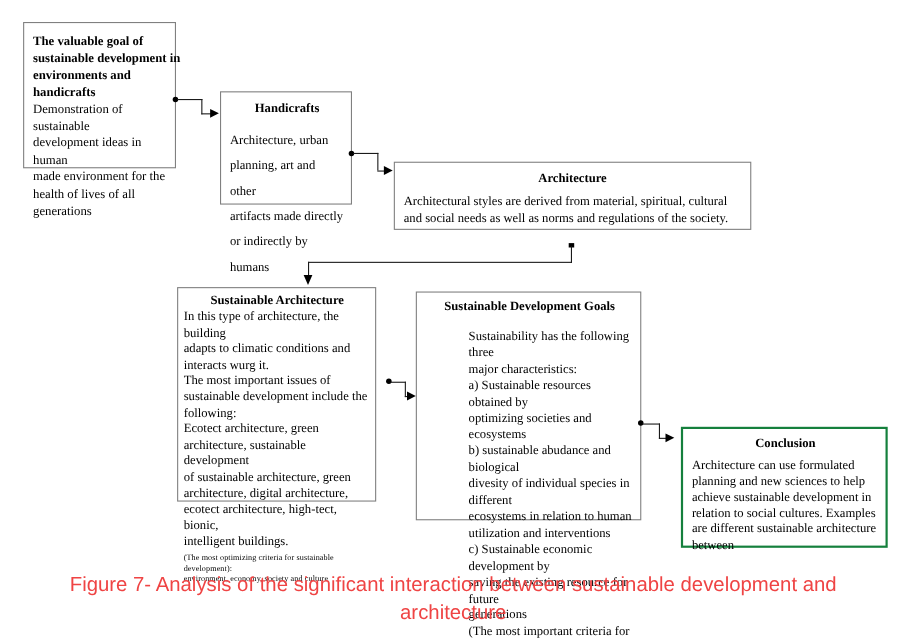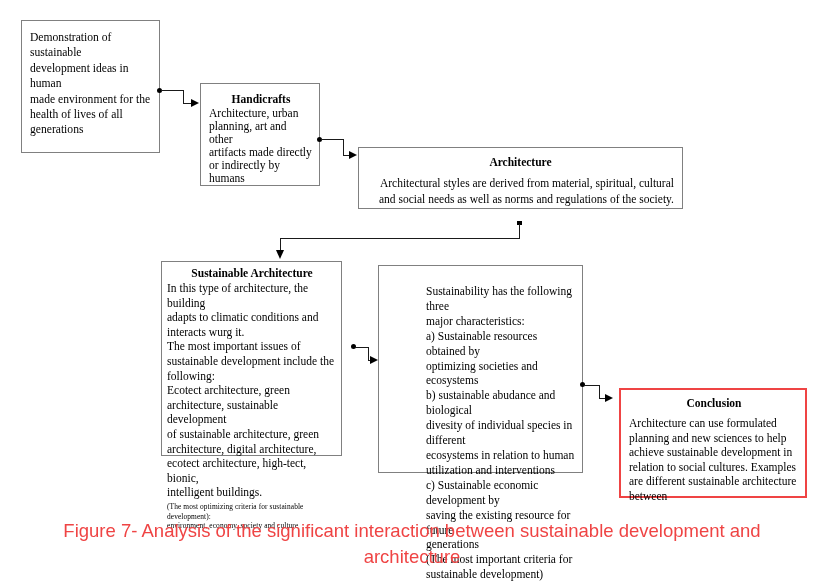--- a/index.html
+++ b/index.html
@@ -18,21 +18,21 @@
 
   
   .box {
     position: absolute;
     box-sizing: border-box;
     background: #ffffff;
     border: 1px solid #808080;
     color: #000000;
   }
   .box.thick {
-    border: 2px solid #ef4444;
+    border: 2px solid #15803d;
   }
   .box-title {
     text-align: center;
     font-weight: bold;
     font-size: 11.5px;
     line-height: 15px;
     white-space: pre;
   }
   .box-body {
     font-weight: normal;
@@ -51,22 +51,22 @@
   
   #box-goal        { left: 21px;  top: 20px;  width: 139px; height: 133px; padding: 9px 6px 0 8px; }
   #box-handicrafts { left: 200px; top: 83px;  width: 120px; height: 103px; padding: 8px 6px 0 8px; }
   #box-architecture{ left: 358px; top: 147px; width: 325px; height: 62px;  padding: 7px 8px 0 8px; }
   #box-sust-arch   { left: 161px; top: 261px; width: 181px; height: 195px; padding: 4px 4px 0 5px; }
   #box-sdg         { left: 378px; top: 265px; width: 205px; height: 208px; padding: 6px 5px 0 7px; }
   #box-conclusion  { left: 619px; top: 388px; width: 188px; height: 110px; padding: 6px 6px 0 8px; }
 
   #box-goal .box-title { text-align: left; line-height: 15.4px; font-size: 11.6px; }
   #box-goal .box-body  { line-height: 15.4px; font-size: 11.6px; }
-  #box-handicrafts .box-body { margin-top: 0; line-height: 13px; }
-  #box-architecture .box-body { text-align: right; margin-top: 6px; line-height: 15.5px; }
+  #box-handicrafts .box-body { margin-top: 10px; line-height: 23px; }
+  #box-architecture .box-body { text-align: left; margin-top: 6px; line-height: 15.5px; }
   #box-sust-arch .box-body { line-height: 14.6px; }
   #box-sust-arch .box-note { margin-top: 2px; }
   #box-sdg .box-body { margin-top: 12px; line-height: 14.9px; margin-left: 40px; }
   #box-conclusion .box-body { margin-top: 5px; line-height: 14.6px; }
 
   
   .seg {
     position: absolute;
     background: #1a1a1a;
   }
@@ -110,20 +110,24 @@
     color: #ef4444;
     white-space: pre-line;
   }
 </style>
 </head>
 <body>
 
 <div id="canvas">
 
   <div class="box" id="box-goal">
+    <div class="box-title">The valuable goal of
+sustainable development in
+environments and
+handicrafts</div>
     <div class="box-body">Demonstration of sustainable
 development ideas in human
 made environment for the
 health of lives of all
 generations</div>
   </div>
 
   <div class="box" id="box-handicrafts">
     <div class="box-title">Handicrafts</div>
     <div class="box-body">Architecture, urban
@@ -151,20 +155,21 @@
 architecture, sustainable development
 of sustainable architecture, green
 architecture, digital architecture,
 ecotect architecture, high-tect, bionic,
 intelligent buildings.</div>
     <div class="box-note">(The most optimizing criteria for sustainable development):
 environment, economy, society and culture</div>
   </div>
 
   <div class="box" id="box-sdg">
+    <div class="box-title">Sustainable Development Goals</div>
     <div class="box-body">Sustainability has the following three
 major characteristics:
 a) Sustainable resources obtained by
 optimizing societies and ecosystems
 b) sustainable abudance and biological
 divesity of individual species in different
 ecosystems in relation to human
 utilization and interventions
 c) Sustainable economic development by
 saving the existing resource for future

